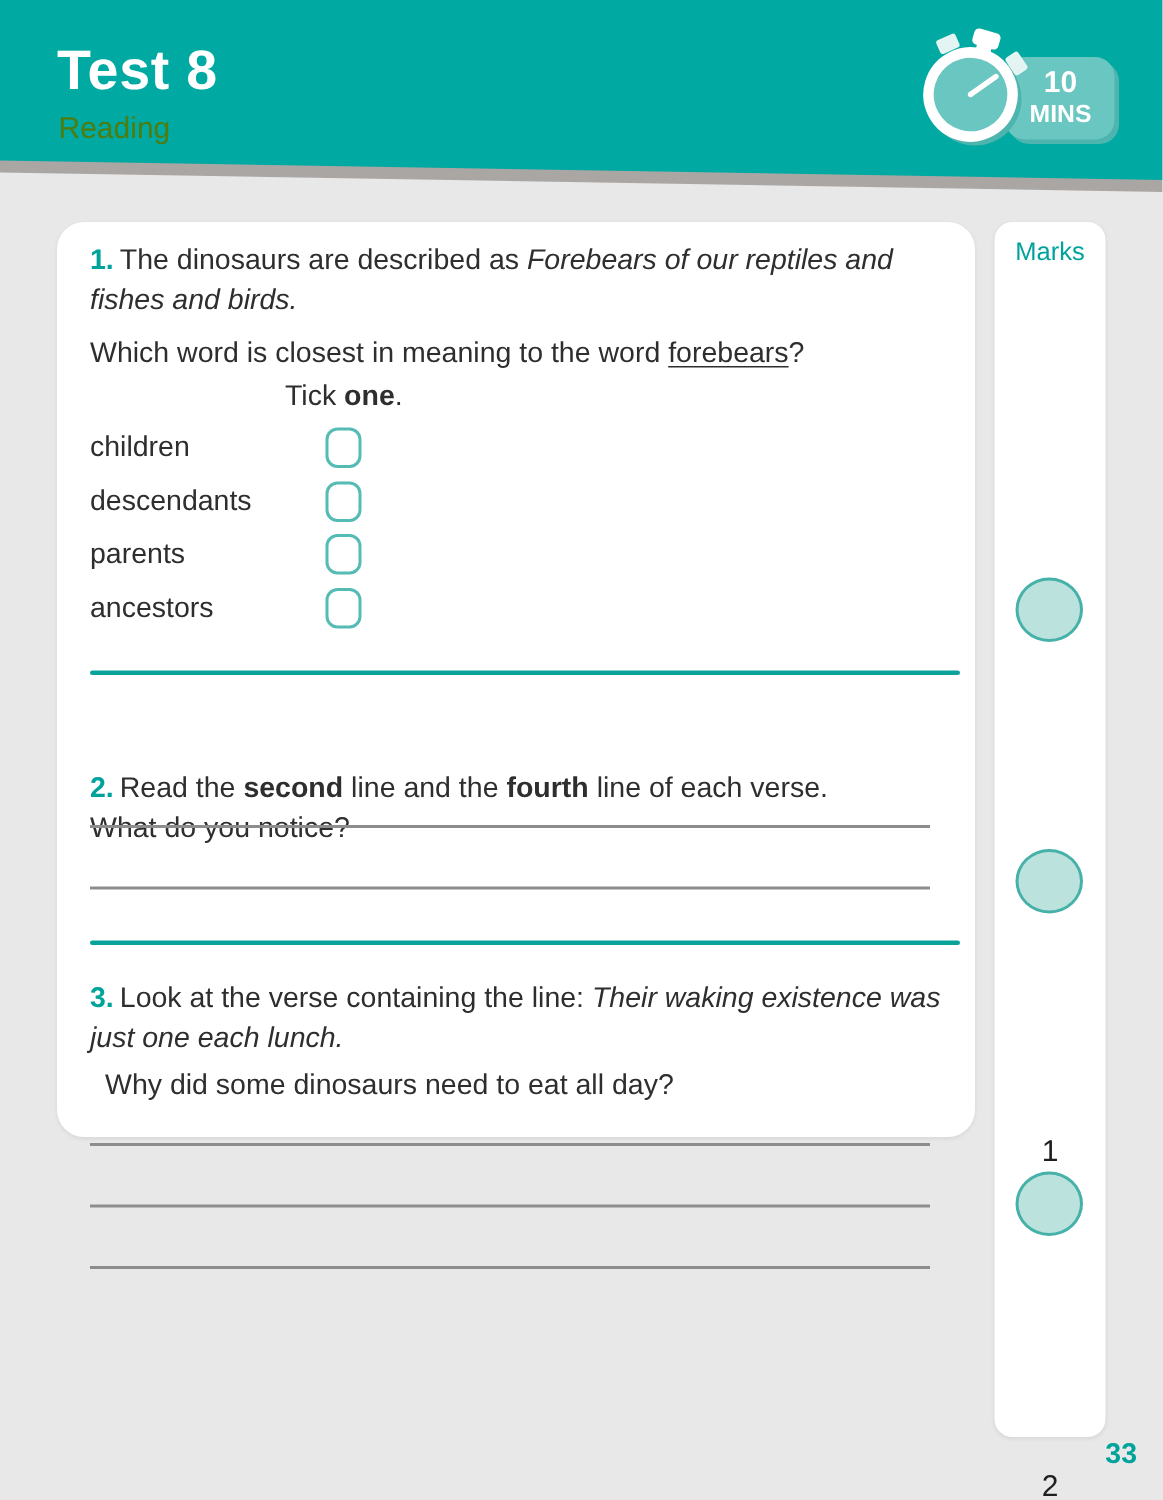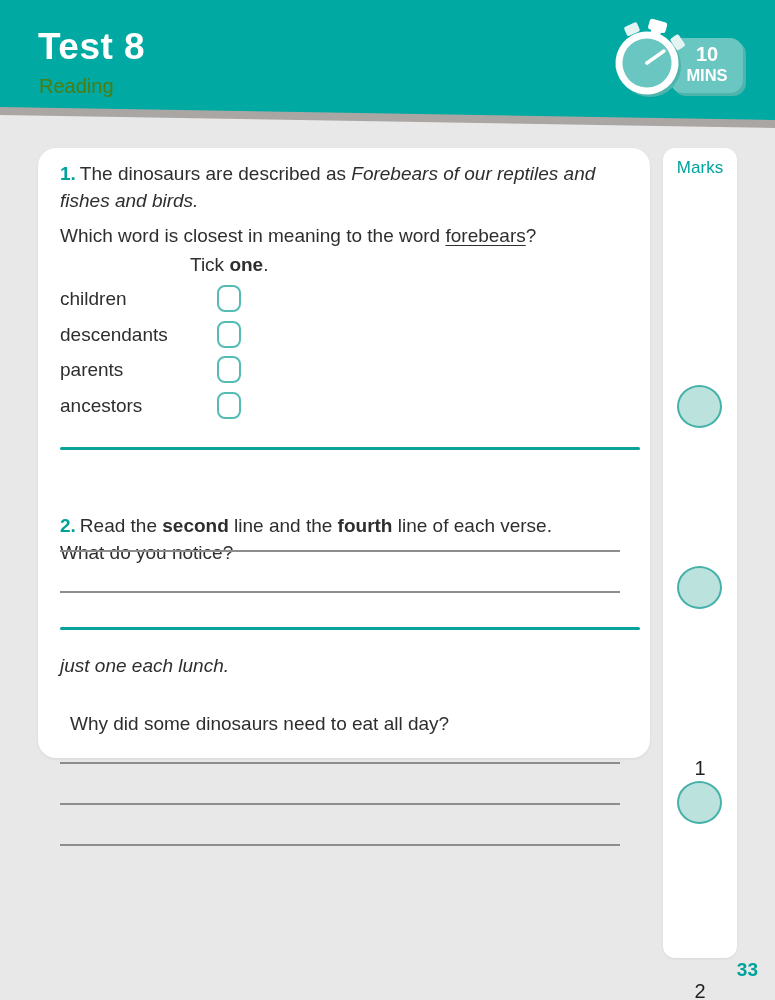--- a/index.html
+++ b/index.html
@@ -163,20 +163,23 @@
       <span>What do you notice?</span>
     </div>
   </div>
   <div class="answer-line" style="top:402px;"></div>
   <div class="answer-line" style="top:443px;"></div>
 
   <div class="divider" style="top:479px;"></div>
 
   <div class="q-block" style="top:504px;">
     <div>
+      <span class="q-num">3.</span><span>Look at the verse containing the line: </span><span class="it">Their waking existence was</span>
+    </div>
+    <div>
       <span class="it">just one each lunch.</span>
     </div>
   </div>
   <div class="q-block" style="top:562px;margin-left:10px;">
     <span>Why did some dinosaurs need to eat all day?</span>
   </div>
   <div class="answer-line" style="top:614px;"></div>
   <div class="answer-line" style="top:655px;"></div>
   <div class="answer-line" style="top:696px;"></div>
 </div>

